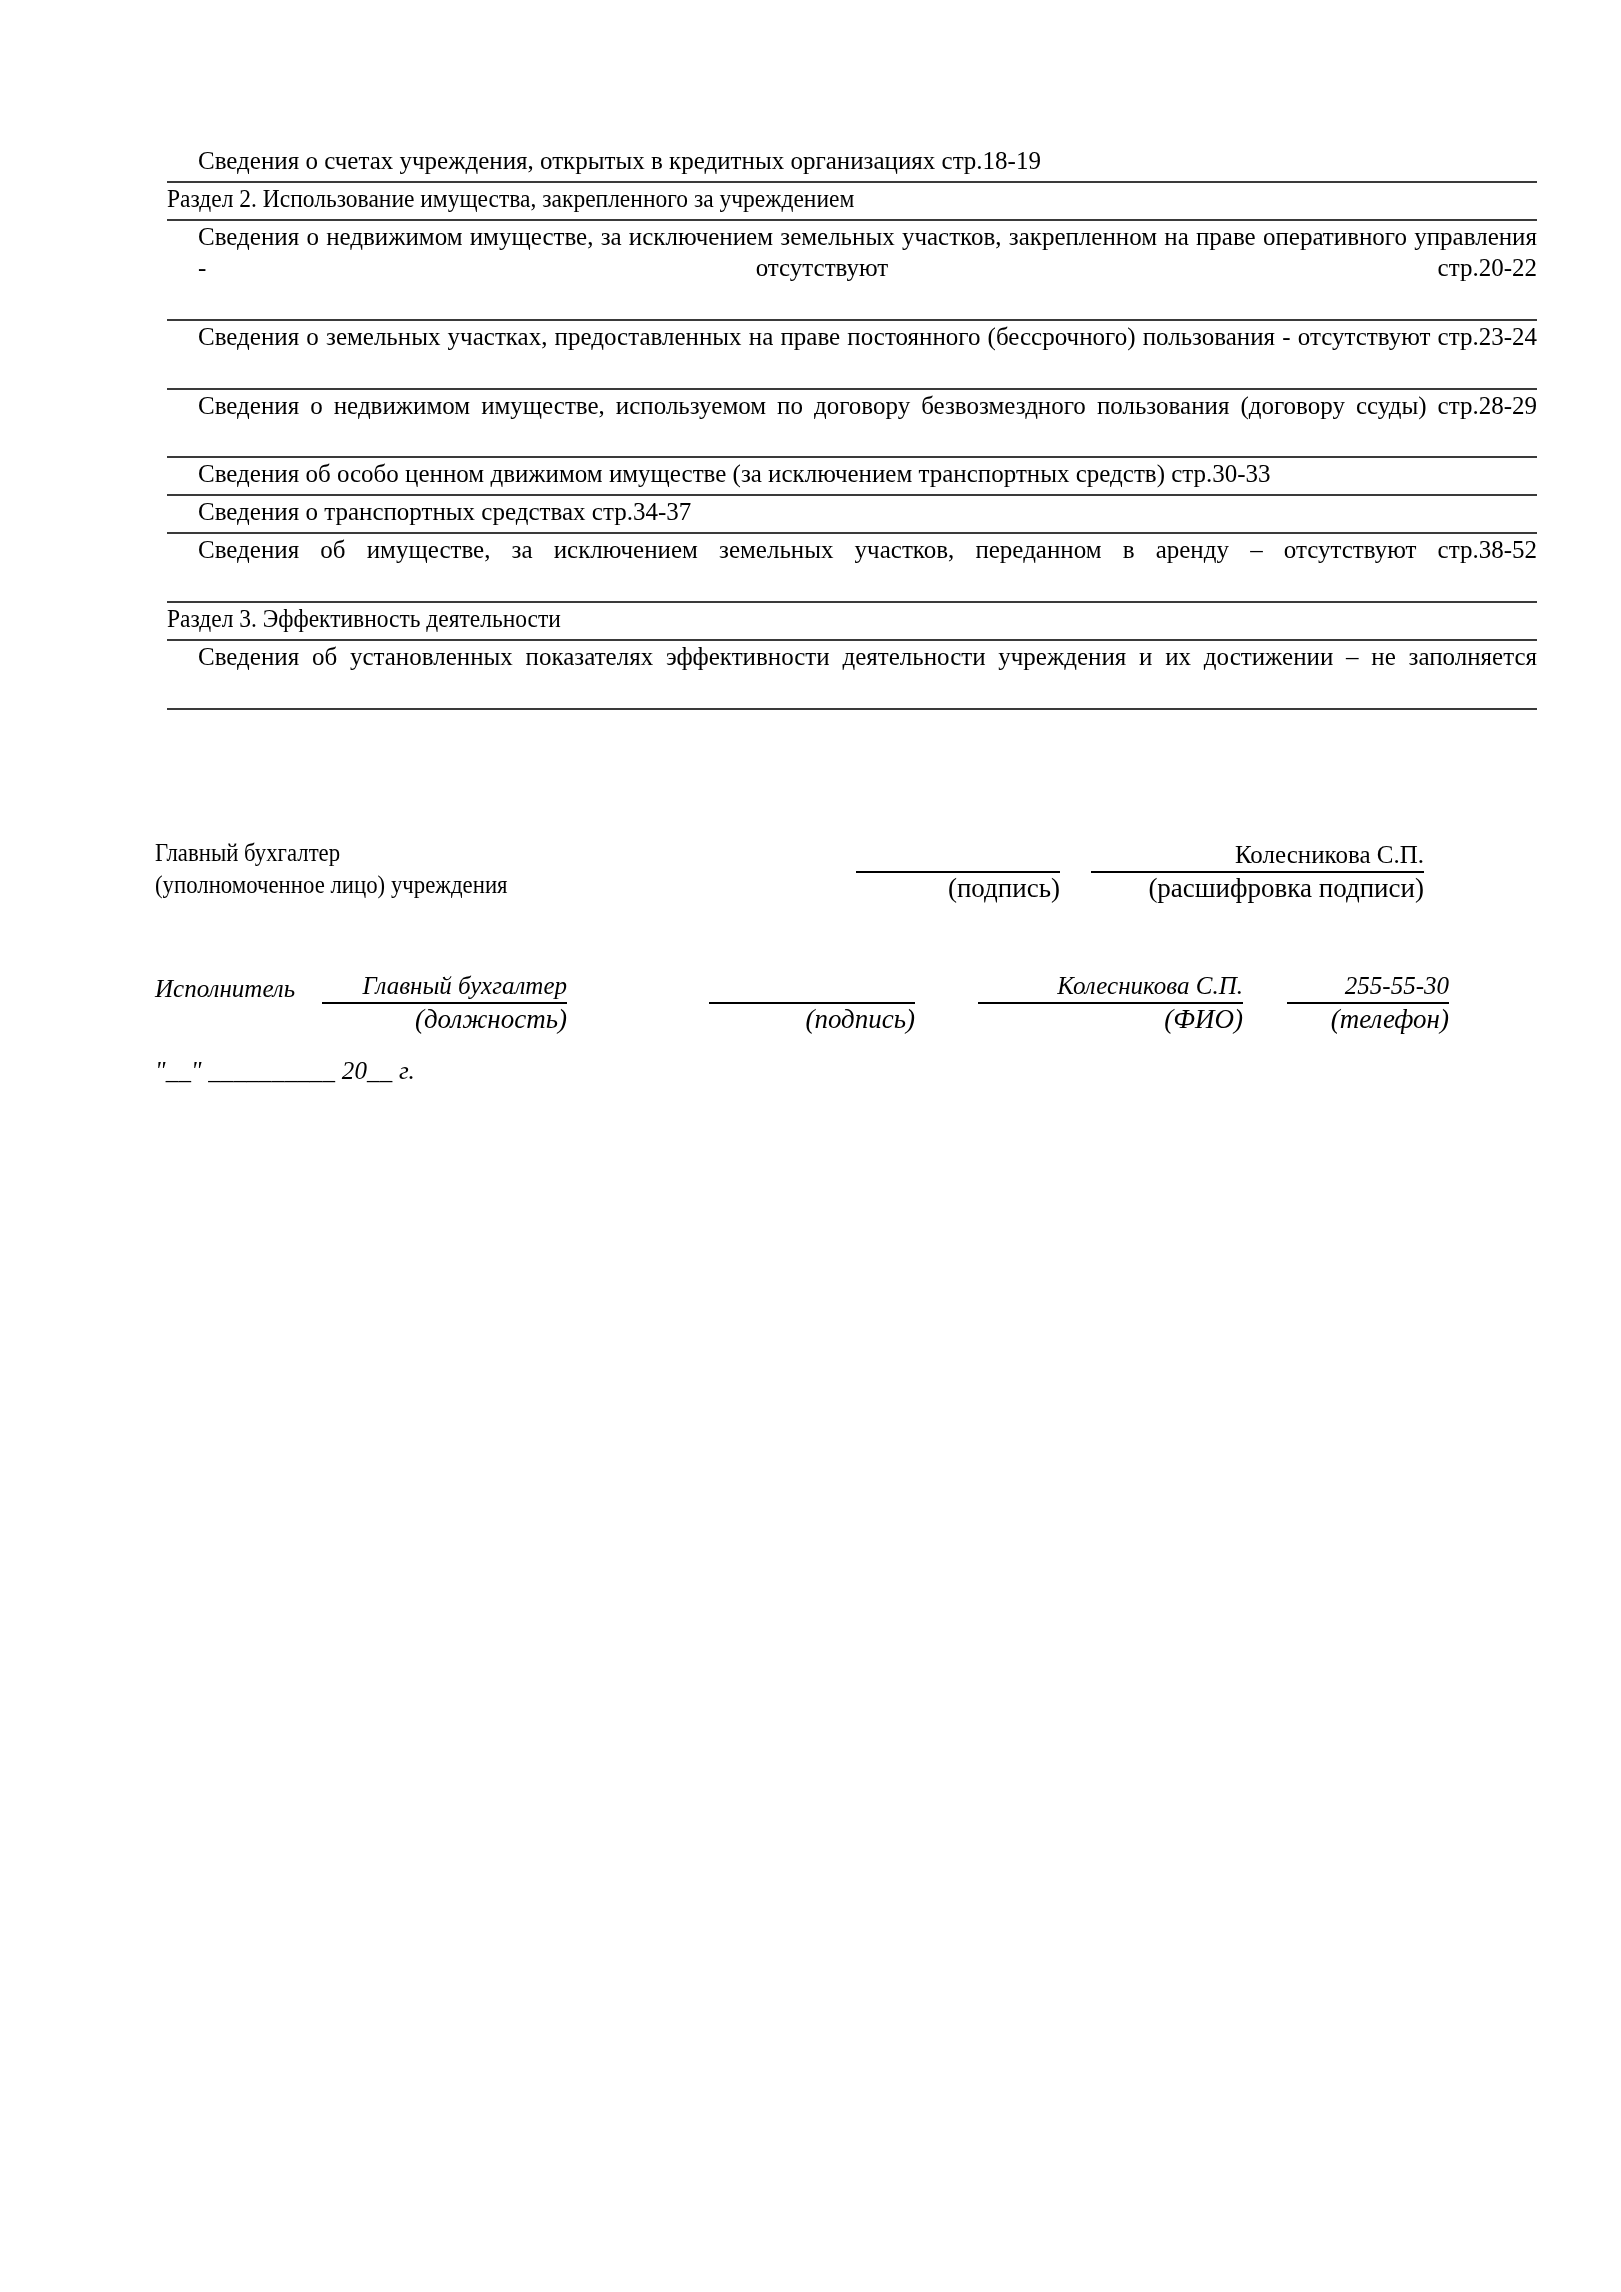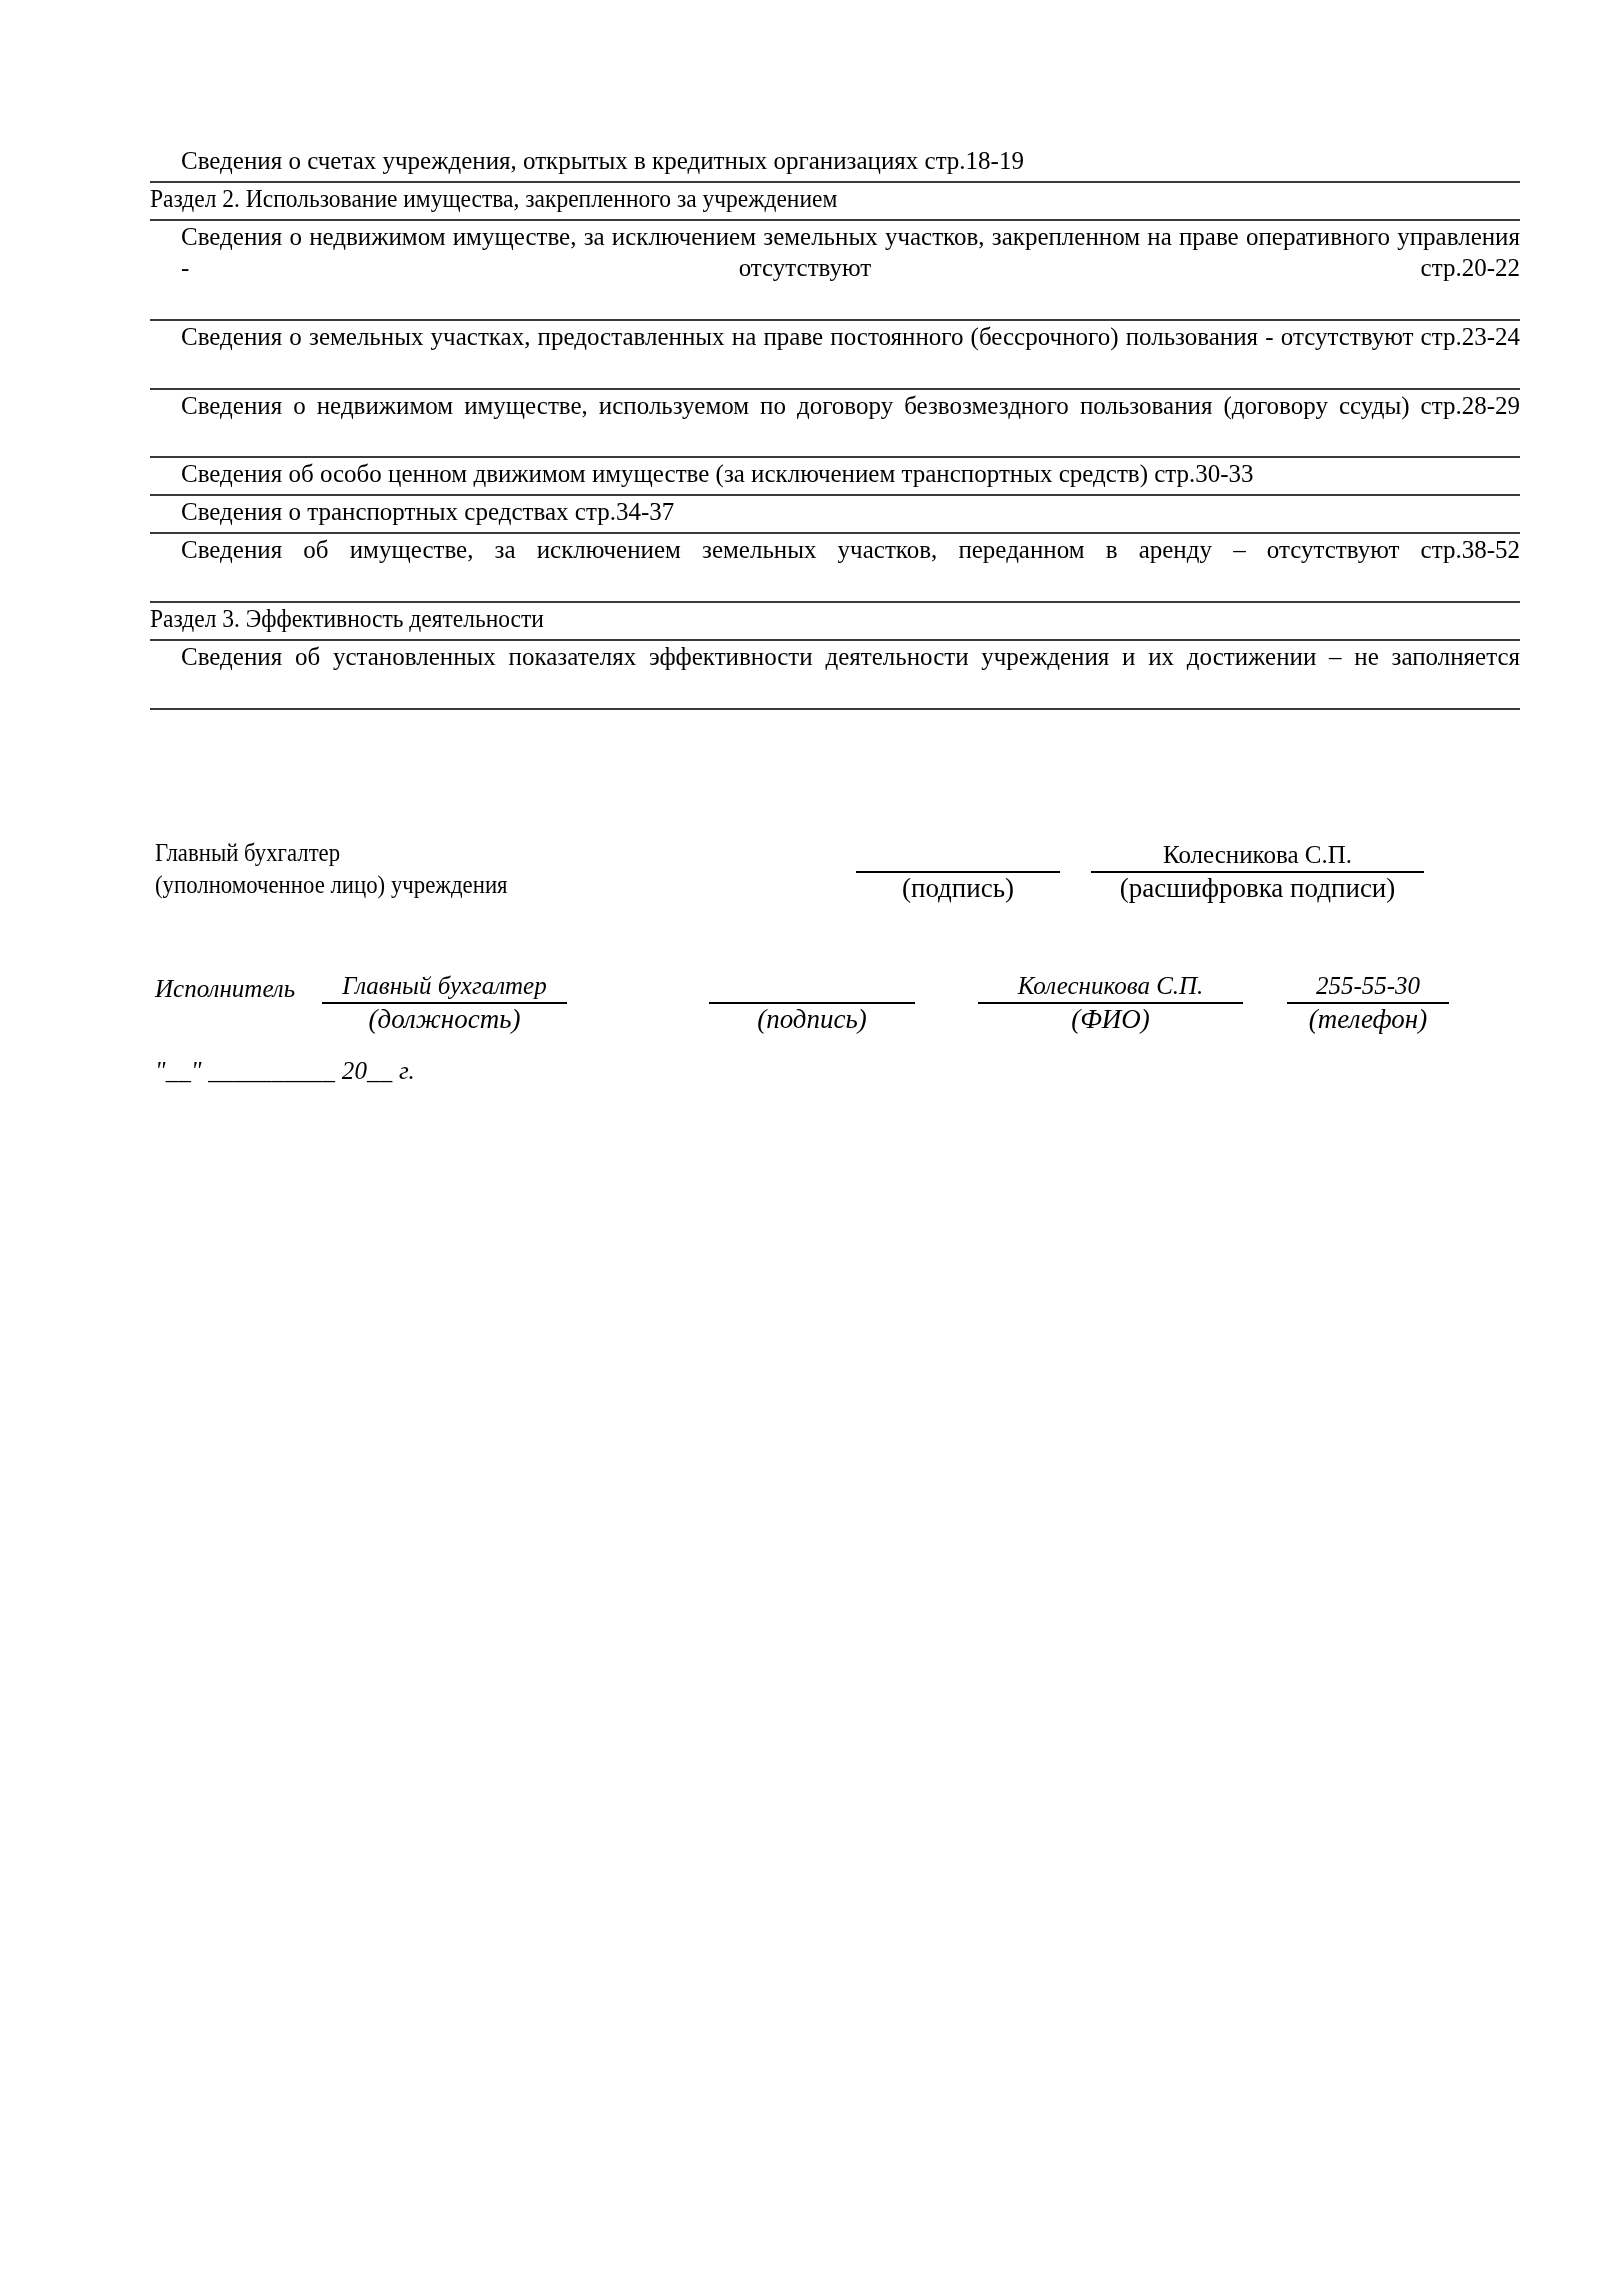--- a/index.html
+++ b/index.html
@@ -17,21 +17,21 @@
   .page {
     position: relative;
     width: 1621px;
     height: 2293px;
     box-sizing: border-box;
   }
 
   
   .toc {
     position: absolute;
-    left: 150px;
+    left: 167px;
     top: 145px;
     width: 1370px;
   }
   .toc-row {
     border-bottom: 2px solid #3a3a3a;
     padding: 0 0 4.9px 0;
   }
   .toc-row:first-child {
     padding-top: 0;
   }
@@ -81,21 +81,21 @@
     transform: scaleX(0.93);
     transform-origin: left center;
     width: 108%;
   }
   .sign-grid {
     position: relative;
     height: 76px;
   }
   .sig-field {
     position: absolute;
-    text-align: center;
+    text-align: right;
   }
   .sig-value {
     font-size: 25px;
     line-height: 29px;
     height: 31px;
     border-bottom: 2px solid #000;
     white-space: nowrap;
   }
   .sig-caption {
     font-size: 27px;

